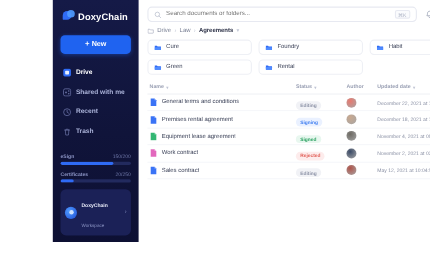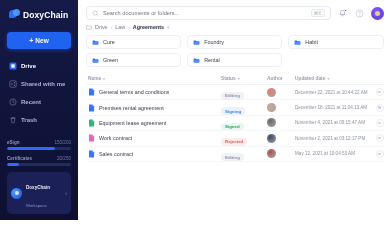--- a/index.html
+++ b/index.html
@@ -9,20 +9,21 @@
     overflow: hidden; background: #ffffff;
   }
   .app { display: flex; width: 391px; height: 220px; }
 
   
   .sidebar {
     width: 78px; height: 220px; flex: 0 0 78px;
     background: linear-gradient(180deg,#151a47 0%,#10143a 55%,#0d1033 100%);
     display: flex; flex-direction: column; padding: 9px 7px 6px 7px;
     position: relative;
+    margin-left: 48px;
   }
   .brand { display: flex; align-items: center; gap: 3px; margin-bottom: 12px; padding-left: 2px; }
   .brand-mark { width: 11px; height: 11px; position: relative; flex: 0 0 11px; }
   .brand-mark .c1 {
     position: absolute; left: 0; top: 1px; width: 8px; height: 8px;
     border-radius: 50% 50% 50% 10%; background: #2f6bf5;
   }
   .brand-mark .c2 {
     position: absolute; left: 4px; top: 0px; width: 7px; height: 7px;
     border-radius: 50%; background: #4f9bff; opacity: .92;

